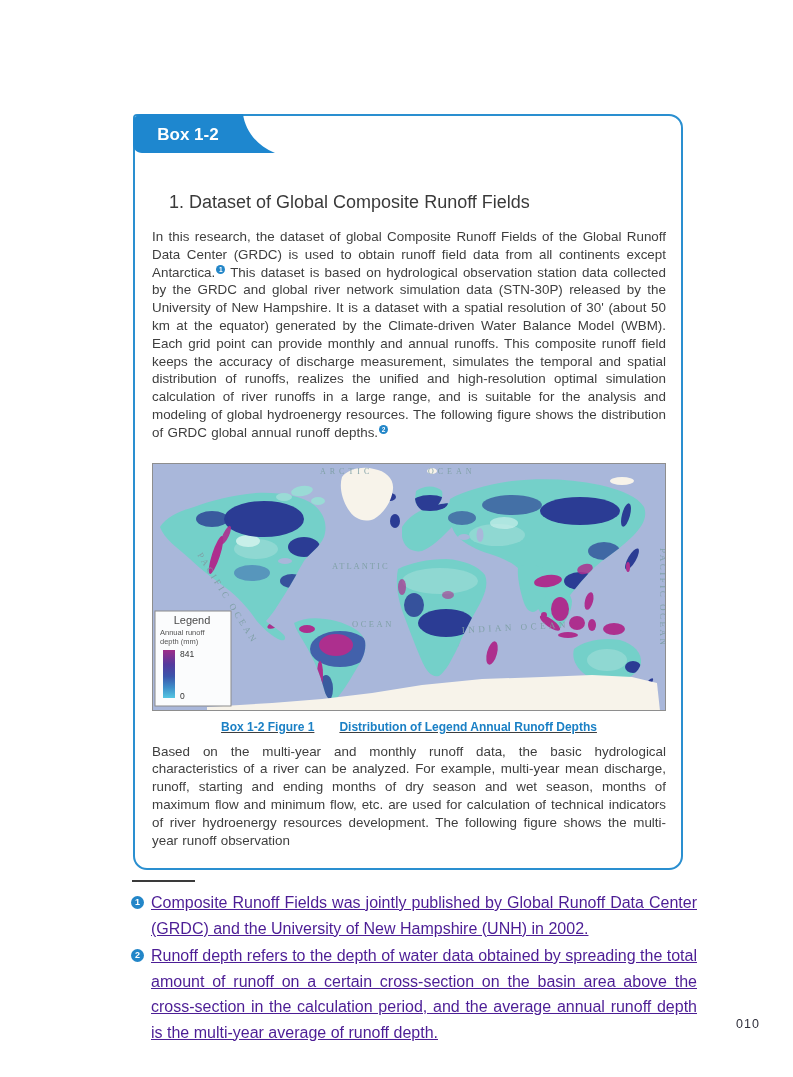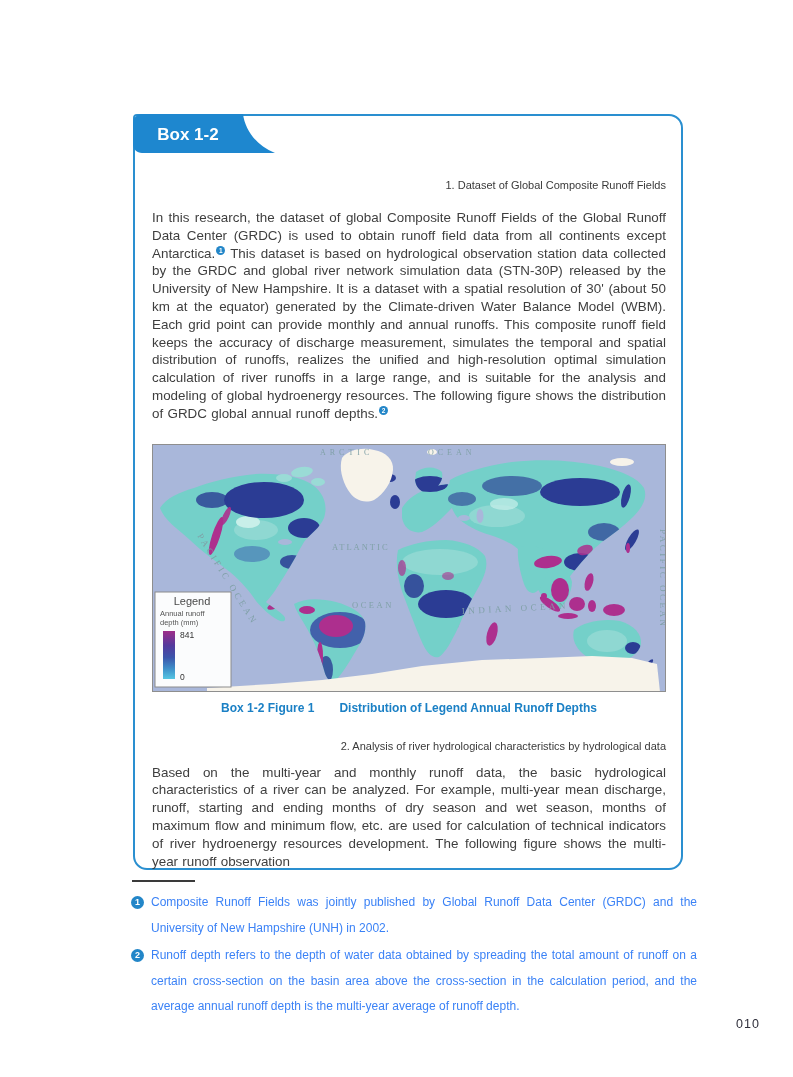--- a/index.html
+++ b/index.html
@@ -8,46 +8,46 @@
 
   
   .box{position:absolute;left:133px;top:114px;width:550px;height:756px;
        box-sizing:border-box;border:2px solid #2a8fd0;
        border-radius:4px 14px 14px 14px;background:#ffffff;}
   .tab{position:absolute;left:-2px;top:-2px;width:142px;height:39px;}
   .box-title{position:absolute;left:116px;top:11px;width:420px;
              font-size:14px;font-weight:bold;color:#1a1a1a;letter-spacing:0.1px;}
   .box-content{padding:60px 15px 0 17px;}
 
-  .sec-heading{font-size:11px;color:#3a3a3a;margin:0;line-height:18px;text-align:right;}
+  .sec-heading{font-size:18px;color:#3a3a3a;margin:17px;line-height:18px;}
   .para{font-size:13.4px;line-height:17.8px;text-align:justify;color:#3e3e3e;
         margin:0;word-spacing:0.6px;}
   .para.p1{margin-top:15px;}
   .para.p2{margin-top:9px;}
   .h2{margin-top:22px;}
 
   .fn-sup{display:inline-block;width:9px;height:9px;border-radius:50%;
           background:#2386c8;color:#fff;font-size:6.5px;font-weight:bold;
           line-height:9px;text-align:center;position:relative;top:-5px;margin-left:1px;}
 
   
-  .figure{margin-top:21px;width:514px;}
+  .figure{margin-top:21px;width:514px;text-decoration:underline;}
   .map-svg{display:block;width:514px;height:248px;}
   .caption{margin-top:9px;text-align:center;font-size:12px;font-weight:bold;
            color:#1b80c5;}
   .caption .cap-prefix{margin-right:25px;}
 
   
   .footnotes{position:absolute;left:131px;top:880px;width:566px;}
   .fn-rule{width:63px;height:0;border-top:2px solid #3a3a3a;margin:0 0 8px 1px;}
   .fn-item{display:flex;align-items:flex-start;margin-bottom:2px;}
   .fn-marker{flex:0 0 13px;width:13px;height:13px;border-radius:50%;
              background:#2386c8;color:#fff;font-size:9px;font-weight:bold;
              line-height:13px;text-align:center;margin-top:6px;margin-right:7px;}
-  .fn-text{font-size:12px;line-height:25.5px;color:#3b82f6;text-align:justify;}
+  .fn-text{font-size:16px;line-height:25.5px;color:#4c1d95;text-align:justify;text-decoration:underline;}
 
   .page-num{position:absolute;left:736px;top:1017px;font-size:12.5px;
             letter-spacing:1px;color:#2e2e3a;}
 
   
   .sea-label{font-family:"Liberation Serif",serif;fill:#7fa0a6;opacity:0.95;}
 </style>
 </head>
 <body>
 
@@ -200,21 +200,20 @@
           </g>
 
           <rect x="0.5" y="0.5" width="513" height="247" fill="none" stroke="#8e8e8e" stroke-width="1"></rect>
         </svg>
 
         <div class="caption">
           <span class="cap-prefix">Box 1-2 Figure 1</span><span>Distribution of Legend Annual Runoff Depths</span>
         </div>
       </div>
 
-      <p class="sec-heading h2">2. Analysis of river hydrological characteristics by hydrological data</p>
 
       <p class="para p2">Based on the multi-year and monthly runoff data, the basic hydrological characteristics of a river can be analyzed. For example, multi-year mean discharge, runoff, starting and ending months of dry season and wet season, months of maximum flow and minimum flow, etc. are used for calculation of technical indicators of river hydroenergy resources development. The following figure shows the multi-year runoff observation</p>
 
     </div>
   </div>
 
   <div class="footnotes">
     <div class="fn-rule"></div>
     <div class="fn-item">
       <span class="fn-marker">1</span>

